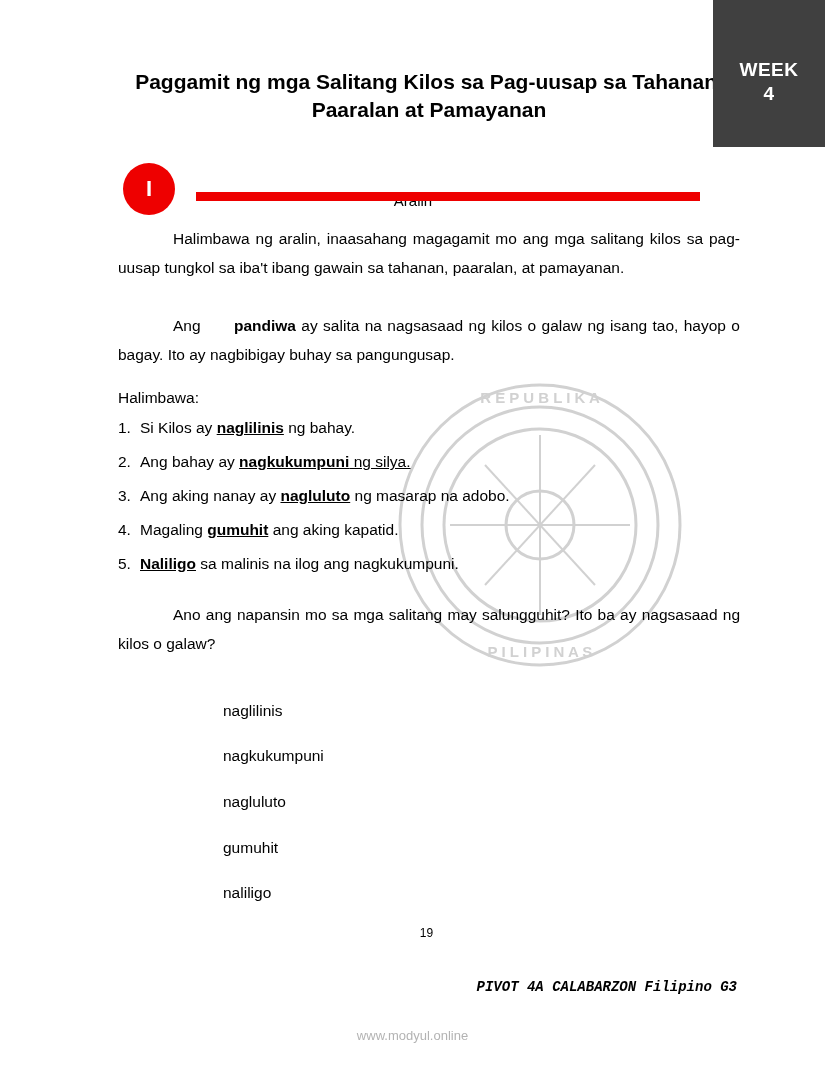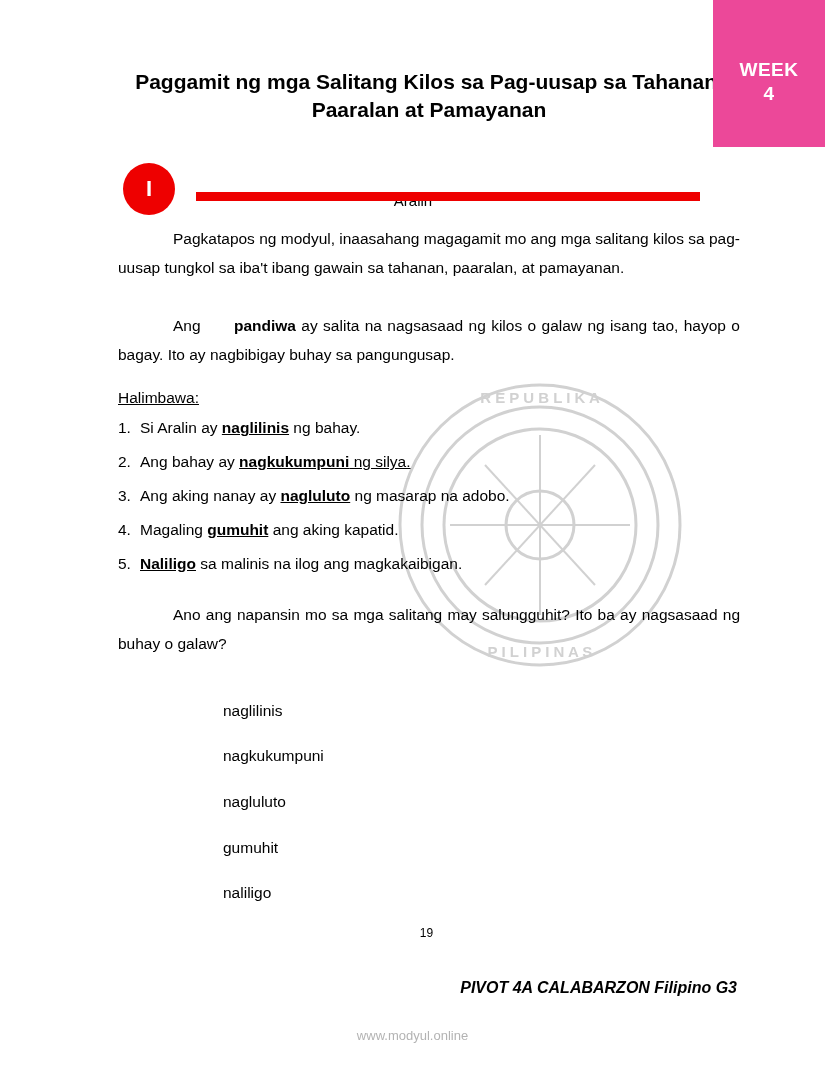--- a/index.html
+++ b/index.html
@@ -16,21 +16,21 @@
     overflow: hidden;
   }
 
   
   #week-tab {
     position: absolute;
     top: 0;
     right: 0;
     width: 112px;
     height: 147px;
-    background: #ec4899;
+    background: #404040;
     color: #ffffff;
     text-align: center;
     font-weight: bold;
     font-size: 19px;
     letter-spacing: 0.5px;
     padding-top: 58px;
     box-sizing: border-box;
     line-height: 1.25;
   }
   #week-tab .wk-num {
@@ -112,21 +112,21 @@
     font-size: 15.5px;
     line-height: 1.85;
   }
   .para {
     margin: 0 0 14px 0;
     text-align: justify;
   }
   .para.indent {
     text-indent: 55px;
   }
-  .tight { margin-bottom: 4px; text-decoration: underline; }
+  .tight { margin-bottom: 4px; }
   .spacer-lg { height: 16px; }
 
   ol.examples {
     list-style: none;
     margin: 4px 0 0 0;
     padding: 0;
   }
   ol.examples li {
     margin: 0 0 9px 0;
     font-size: 15.5px;
@@ -156,23 +156,24 @@
     top: 926px;
     width: 825px;
     text-align: center;
     font-size: 12px;
     padding-left: 14px;
   }
   #footer-source {
     position: absolute;
     right: 88px;
     top: 979px;
-    font-size: 16px;
+    font-size: 14px;
     font-style: italic;
     font-weight: bold;
+    font-family: Liberation Mono, monospace;
   }
   #footer-site {
     position: absolute;
     left: 0;
     top: 1028px;
     width: 825px;
     text-align: center;
     font-size: 13px;
     color: #b3b3b3;
   }
@@ -202,51 +203,51 @@
   </svg>
 
   <div id="title">Paggamit ng mga Salitang Kilos sa Pag-uusap sa Tahanan, Paaralan at Pamayanan</div>
   <div id="subtitle">Aralin</div>
 
   <div id="numeral-badge">I</div>
   <div id="section-rule"></div>
 
   <div id="body-text">
 
-    <p class="para indent">Pagkatapos ng modyul, inaasahang magagamit  mo ang mga salitang kilos sa pag-uusap tungkol sa iba't ibang gawain sa tahanan, paaralan, at pamayanan.</p>
+    <p class="para indent">Halimbawa ng aralin, inaasahang magagamit  mo ang mga salitang kilos sa pag-uusap tungkol sa iba't ibang gawain sa tahanan, paaralan, at pamayanan.</p>
 
     <div class="spacer-lg"></div>
 
     <p class="para indent">
       <span>Ang </span><span class="bold">pandiwa</span><span> ay salita  na nagsasaad ng kilos o galaw ng isang tao, hayop o bagay. Ito ay nagbibigay buhay sa pangungusap.</span>
     </p>
 
     <p class="para tight">Halimbawa:</p>
 
     <ol class="examples">
       <li>
-        <span class="num">1.</span><span>Si Aralin ay </span><span class="kw">naglilinis</span><span> ng bahay.</span>
+        <span class="num">1.</span><span>Si Kilos ay </span><span class="kw">naglilinis</span><span> ng bahay.</span>
       </li>
       <li>
         <span class="num">2.</span><span>Ang bahay ay </span><span class="kw">nagkukumpuni</span><span class="u"> ng silya.</span>
       </li>
       <li>
         <span class="num">3.</span><span>Ang aking nanay ay </span><span class="kw">nagluluto</span><span> ng masarap na adobo.</span>
       </li>
       <li>
         <span class="num">4.</span><span>Magaling </span><span class="kw">gumuhit</span><span> ang aking kapatid.</span>
       </li>
       <li>
-        <span class="num">5.</span><span></span><span class="kw">Naliligo</span><span> sa malinis na ilog ang magkakaibigan.</span>
+        <span class="num">5.</span><span></span><span class="kw">Naliligo</span><span> sa malinis na ilog ang nagkukumpuni.</span>
       </li>
     </ol>
 
     <div class="spacer-lg"></div>
 
-    <p class="para indent">Ano ang napansin mo sa mga salitang may salungguhit? Ito ba ay nagsasaad ng buhay o galaw?</p>
+    <p class="para indent">Ano ang napansin mo sa mga salitang may salungguhit? Ito ba ay nagsasaad ng kilos o galaw?</p>
 
     <div class="spacer-lg"></div>
 
 
     <ul class="wordlist">
       <li>naglilinis</li>
       <li>nagkukumpuni</li>
       <li>nagluluto</li>
       <li>gumuhit</li>
       <li>naliligo</li>

